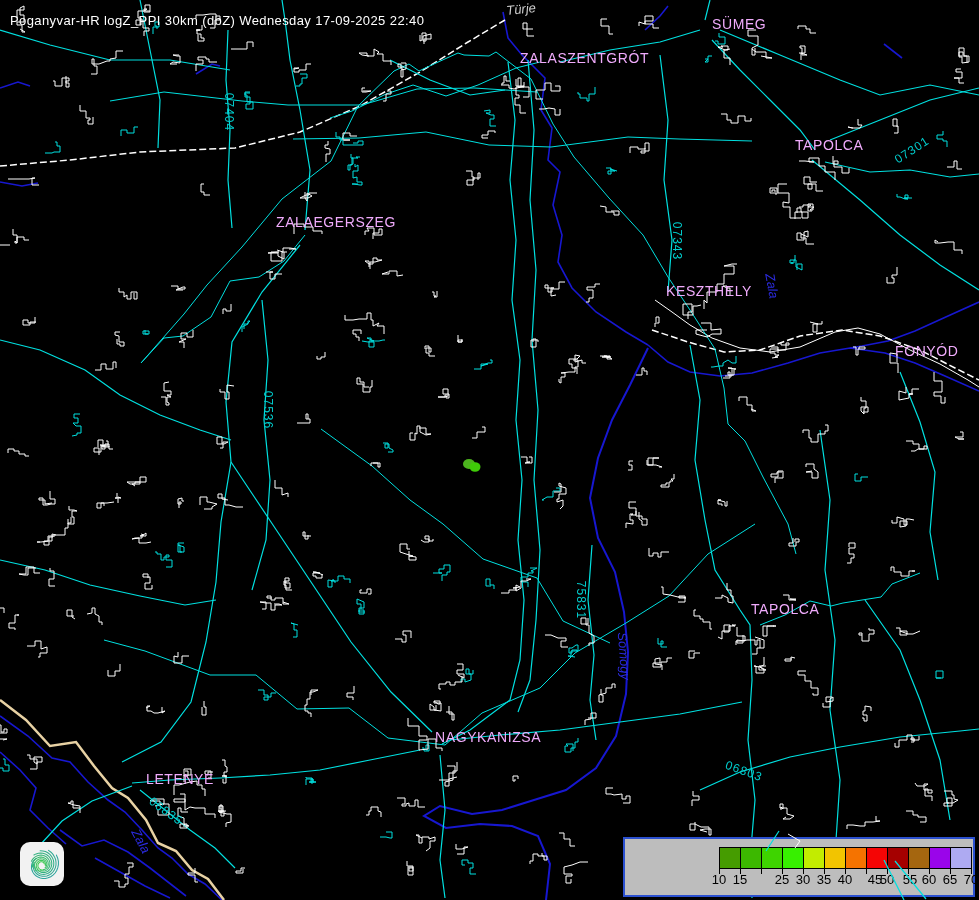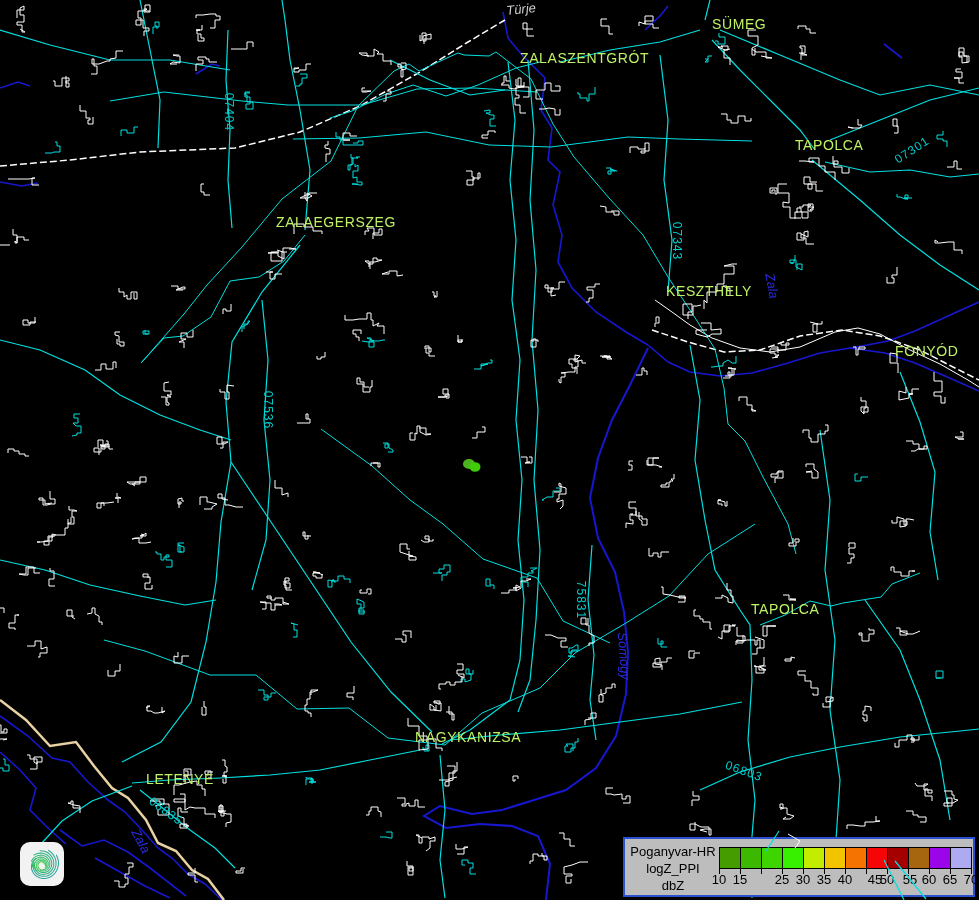--- a/index.html
+++ b/index.html
@@ -2,21 +2,21 @@
 <html><head>
 <meta charset="utf-8">
 <style>
   html,body{margin:0;padding:0;background:#000;}
   #stage{position:relative;width:979px;height:900px;overflow:hidden;background:#000;
          font-family:"Liberation Sans",sans-serif;}
   #map{position:absolute;left:0;top:0;z-index:1;}
   #title{position:absolute;left:10px;top:13px;color:#ffffff;font-size:13px;letter-spacing:.4px;
          z-index:50;white-space:nowrap;}
   #labels{position:absolute;inset:0;z-index:20;pointer-events:none;}
-  .city{position:absolute;color:#bef264;font-size:14px;letter-spacing:.6px;white-space:nowrap;}
+  .city{position:absolute;color:#f0abfc;font-size:14px;letter-spacing:.6px;white-space:nowrap;}
   .rnum{position:absolute;color:#00cdcd;font-size:12px;letter-spacing:1px;white-space:nowrap;
         transform:translate(-50%,-50%) rotate(var(--a));}
   .region{position:absolute;color:#2b2be0;font-size:13px;font-style:italic;white-space:nowrap;
         transform:translate(-50%,-50%) rotate(var(--a));}
   #legend{position:absolute;left:623px;top:837px;width:352px;height:60px;background:#bdbdbd;
         border:2px solid #2b50d0;box-sizing:border-box;z-index:10;}
   #legend-titles{position:absolute;left:2px;top:4px;width:92px;text-align:center;color:#000;
         font-size:13px;line-height:17px;}
   #bar{position:absolute;left:94px;top:8px;height:22px;display:flex;}
   .cell{width:22px;height:22px;border:1px solid #000;box-sizing:border-box;margin-left:-1px;}
@@ -368,50 +368,46 @@
       <path d="M447,766 L455,766 L455,773 L449,773 L449,780 L439,780" fill="none" stroke="#ffffff" stroke-width="1"></path>
       <path d="M457,777 L449,779 L449,786 L445,786 L445,782 L453,780 L453,771 L457,771 L457,762" fill="none" stroke="#ffffff" stroke-width="1"></path>
       <path d="M442,751 L442,748 L436,748 L436,739 L428,739 L428,749 L419,750 L419,740 L427,740 L427,736 L419,736 L419,726 L408,726 L408,718" fill="none" stroke="#ffffff" stroke-width="1"></path>
       <path d="M180,794 L185,794 L185,802 L174,802 L174,799 L185,799 L185,810 L190,807 L195,808 L205,808 L205,814 L215,814 L215,818" fill="none" stroke="#ffffff" stroke-width="1"></path>
       <path d="M174,795 L174,785 L179,785 L190,782 L197,781 L197,785 L202,785 L202,789 L205,789 L205,796" fill="none" stroke="#ffffff" stroke-width="1"></path>
       <path d="M155,806 L164,804 L164,799 L153,799 L150,801 L160,801 L160,804 L169,804 L169,815 L158,815 L158,810" fill="none" stroke="#ffffff" stroke-width="1"></path>
       <ellipse cx="469" cy="464" rx="6" ry="5" fill="#4cb31e"></ellipse>
       <ellipse cx="475" cy="467" rx="5.5" ry="4.8" fill="#3fcb08"></ellipse>
     </svg>
 
+  <div id="title">Poganyvar-HR logZ_PPI 30km (dbZ) Wednesday 17-09-2025 22:40</div>
 
   <div id="labels">
       <span class="city" style="left: 712px; top: 16px;">SÜMEG</span>
       <span class="city" style="left: 520px; top: 50px;">ZALASZENTGRÓT</span>
       <span class="city" style="left: 795px; top: 137px;">TAPOLCA</span>
       <span class="city" style="left: 276px; top: 214px;">ZALAEGERSZEG</span>
       <span class="city" style="left: 666px; top: 283px;">KESZTHELY</span>
       <span class="city" style="left: 895px; top: 343px;">FONYÓD</span>
       <span class="city" style="left: 751px; top: 601px;">TAPOLCA</span>
-      <span class="city" style="left: 415px; top: 729px;">NAGYKANIZSA</span>
+      <span class="city" style="left: 435px; top: 729px;">NAGYKANIZSA</span>
       <span class="city" style="left: 146px; top: 771px;">LETENYE</span>
       <span class="rnum" style="left: 229px; top: 112px; --a: 90deg;">07404</span>
       <span class="rnum" style="left: 677px; top: 241px; --a: 90deg;">07343</span>
       <span class="rnum" style="left: 912px; top: 150px; --a: -33deg;">07301</span>
       <span class="rnum" style="left: 268px; top: 410px; --a: 90deg;">07536</span>
       <span class="rnum" style="left: 581px; top: 600px; --a: 90deg;">75831</span>
       <span class="rnum" style="left: 744px; top: 771px; --a: 20deg;">06803</span>
       <span class="rnum" style="left: 166px; top: 811px; --a: 36deg;">06835</span>
       <span class="region" style="left: 624px; top: 656px; --a: 86deg;">Somogy</span>
       <span class="region" style="left: 772px; top: 286px; --a: 80deg;">Zala</span>
       <span class="region" style="left: 141px; top: 841px; --a: 62deg;">Zala</span>
       <span class="region" style="left: 521px; top: 9px; --a: -6deg; color: rgb(207, 207, 207);">Türje</span>
     </div>
 
   <div id="legend">
-    <div id="legend-titles">
-      <div>Poganyvar-HR</div>
-      <div>logZ_PPI</div>
-      <div>dbZ</div>
-    </div>
     <div id="bar">
         <div class="cell" style="background: rgb(69, 156, 0);"></div>
         <div class="cell" style="background: rgb(60, 184, 0);"></div>
         <div class="cell" style="background: rgb(62, 212, 0);"></div>
         <div class="cell" style="background: rgb(55, 240, 0);"></div>
         <div class="cell" style="background: rgb(194, 236, 0);"></div>
         <div class="cell" style="background: rgb(242, 196, 0);"></div>
         <div class="cell" style="background: rgb(245, 115, 0);"></div>
         <div class="cell" style="background: rgb(245, 5, 5);"></div>
         <div class="cell" style="background: rgb(165, 0, 0);"></div>

